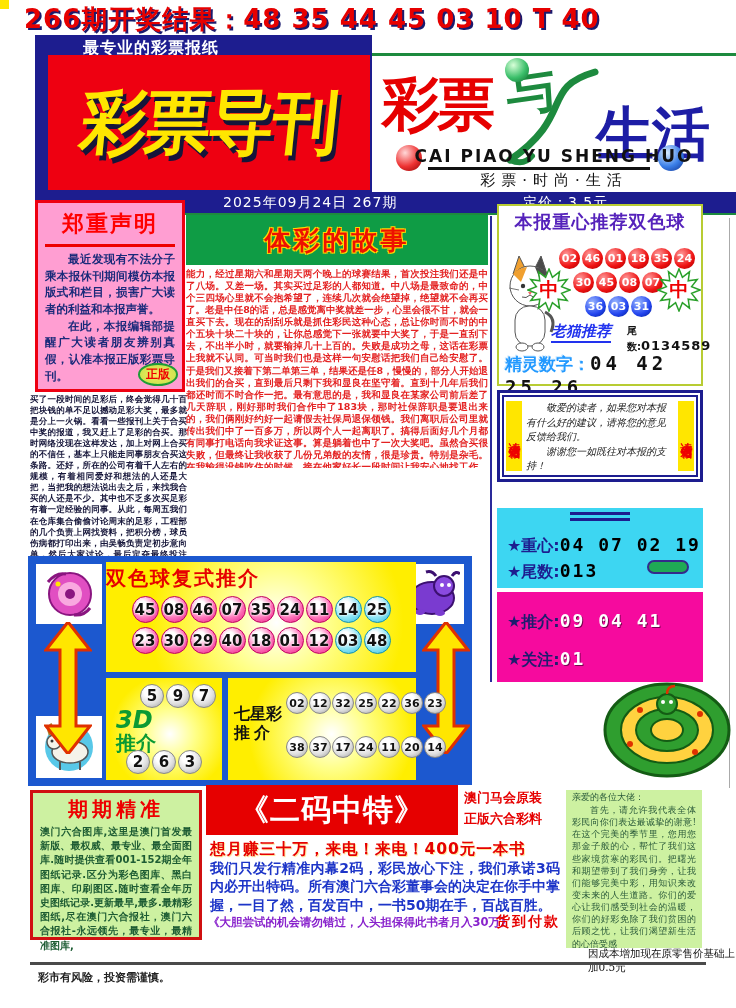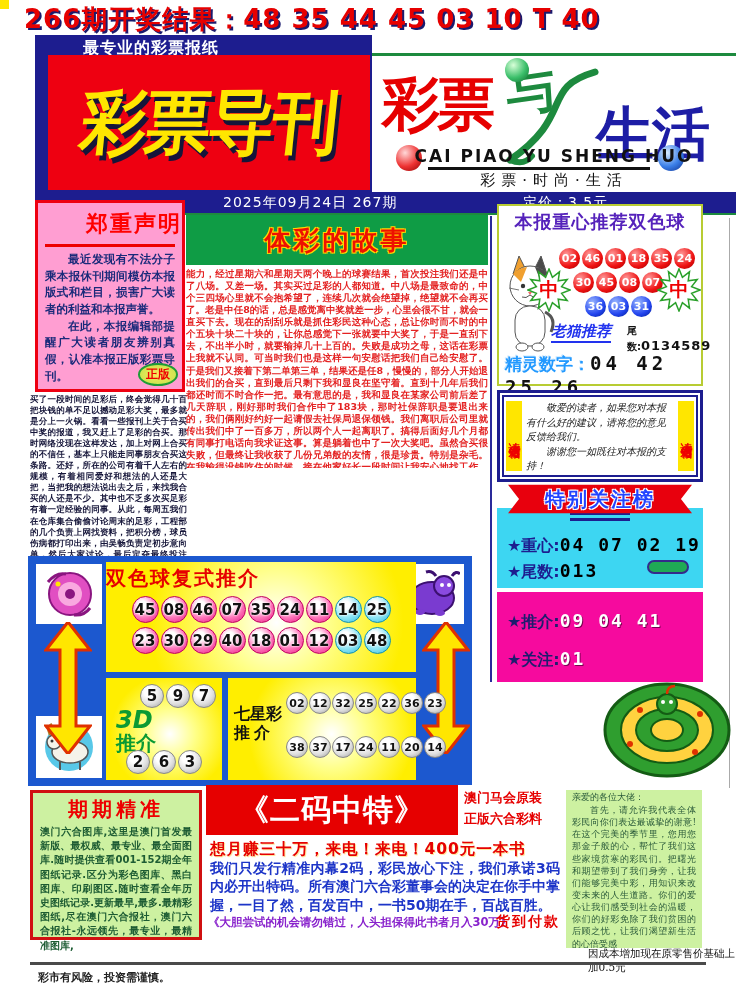--- a/index.html
+++ b/index.html
@@ -33,21 +33,21 @@
   .ball-dec { border-radius:50%; }
   .ball-green { left:505px; top:58px; width:24px; height:24px; background:radial-gradient(circle at 35% 30%,#d8ffd8,#3bbf6a 55%,#0d6e2d); }
   .ball-red2 { left:396px; top:145px; width:26px; height:26px; background:radial-gradient(circle at 35% 30%,#ffd8d8,#ee3333 55%,#8e0000); }
   .ball-blue2 { left:658px; top:145px; width:26px; height:26px; background:radial-gradient(circle at 35% 30%,#d8ecff,#3b7fe8 55%,#0d2e8e); }
   .pinyin { left:372px; top:146px; width:364px; text-align:center; font-size:17px; font-weight:900; color:#111; letter-spacing:2px; }
   .pinyin-rule { left:428px; top:167px; width:222px; height:3px; background:#111; }
   .slogan { left:372px; top:171px; width:364px; text-align:center; font-size:15px; color:#111; letter-spacing:6px; font-family:"DejaVu Serif", serif; }
 
   
   .statement { left:35px; top:200px; width:150px; height:192px; background:#ff9ed2; border:3px solid #ee0011; }
-  .statement h2 { text-align:right; font-size:22px; font-weight:900; color:#f00; letter-spacing:2px; margin-top:6px; }
+  .statement h2 { text-align:center; font-size:22px; font-weight:900; color:#f00; letter-spacing:2px; margin-top:6px; }
   .statement .rule { width:130px; height:3px; background:#e00; margin:5px auto 4px; }
   .statement p { padding:0 7px; font-size:11.5px; font-weight:700; color:#1a2a7a; text-align:justify;
     line-height:1.45; text-indent:2em; }
   .badge { position:absolute; right:4px; bottom:3px; background:radial-gradient(#ffe95e,#bbe24a);
     border:2px solid #1f9c35; border-radius:50%; color:#e00; font-size:12px; font-weight:900; padding:1px 6px; }
 
   .left-article { left:30px; top:394px; width:157px; height:200px; overflow:hidden; font-size:8.5px;
     font-weight:800; color:#16163a; text-align:justify; line-height:1.3; }
 
   
@@ -296,23 +296,20 @@
     <div class="green-pill"></div>
   </div>
   <div class="abs pink-box">
     <div class="focus-line" style="left:10px; top:18px;">
       <span>★推介:</span><b>09 04 41</b>
     </div>
     <div class="focus-line" style="left:10px; top:56px;">
       <span>★关注:</span><b>01</b>
     </div>
   </div>
-  <div class="abs ribbon">
-    <span>特别关注榜</span>
-  </div>
 
   <div class="abs blue-sec">
     <div class="pic-box" style="left:8px; top:8px; width:66px; height:60px;">
       <svg width="58" height="52" viewBox="0 0 58 52">
         <circle cx="30" cy="26" r="21" fill="#e14fc2" stroke="#8a1580" stroke-width="2"></circle>
         <circle cx="30" cy="26" r="12" fill="#f9a8e0"></circle>
         <circle cx="30" cy="26" r="5" fill="#8a1580"></circle>
         <path d="M 8 14 q 8 -10 18 -8" stroke="#8a1580" stroke-width="3" fill="none"></path>
         <path d="M 50 40 q -6 8 -16 7" stroke="#8a1580" stroke-width="3" fill="none"></path>
         <circle cx="18" cy="16" r="2.5" fill="#ffe600"></circle>

